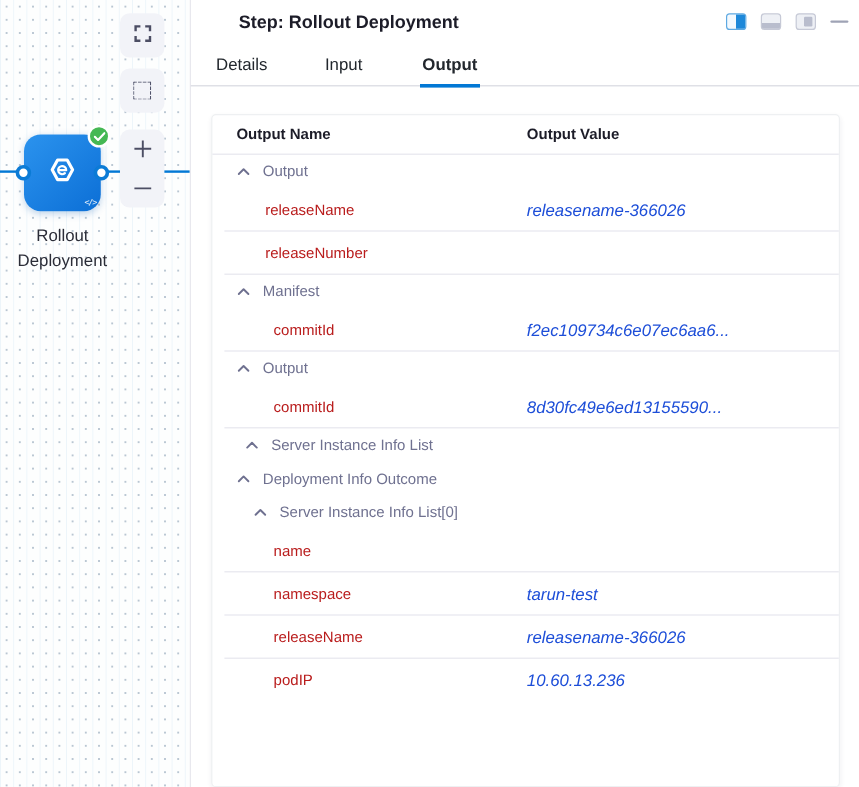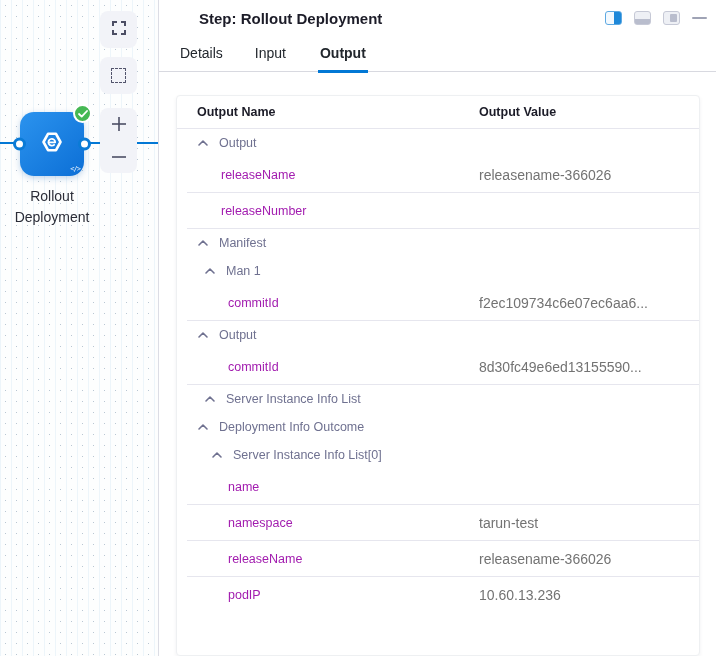--- a/index.html
+++ b/index.html
@@ -93,58 +93,58 @@
     width: 17px; height: 14px; border: 1px solid #c6c9d6; border-radius: 3px;
     background: linear-gradient(to bottom, #eef0f5 58%, #b9bdcd 58%);
   }
   .ic-right { width: 17px; height: 14px; border: 1px solid #c6c9d6; border-radius: 3px;
     background: #eef0f5; position: relative; }
   .ic-right::after { content: ''; position: absolute; right: 2px; top: 2px; bottom: 2px;
     width: 7px; background: #b9bdcd; border-radius: 1px; }
   .ic-minus { width: 15px; height: 2px; background: #9fa3b5; border-radius: 1px; }
 
   .tabs {
-    display: flex; align-items: flex-end; gap: 32px;
+    display: flex; align-items: flex-end; gap: 48px;
     padding: 0 4px 0 21px; height: 42px;
     border-bottom: 1px solid #d8d9e0;
   }
   .tab {
     font-size: 14px; color: #22272d; padding: 0 0 9px 0; cursor: pointer;
     border-bottom: 3px solid transparent; margin-bottom: -2px; background: none; border-top: none; border-left: none; border-right: none;
     font-family: "Liberation Sans", sans-serif;
   }
   .tab.active { font-weight: bold; border-bottom-color: #0278d5; padding-left: 2px; padding-right: 2px; }
 
   
   .card {
     margin: 23px 16px 0 17px; width: 524px;
     background: #ffffff; border: 1px solid #eef0f2; border-radius: 4px;
     box-shadow: 0 2px 4px rgba(40,41,61,.06);
     height: 600px;
   }
-  .thead, .row { display: grid; grid-template-columns: 262px 1fr; gap: 40px; }
+  .thead, .row { display: grid; grid-template-columns: 262px 1fr; }
   .thead { height: 33px; align-items: center; border-bottom: 1px solid #e6e6ee; }
   .th { font-size: 12.5px; font-weight: bold; color: #1c1c28; }
   .th.c1 { padding-left: 20px; }
 
   .row.section { height: 28px; align-items: center; }
   .sec-cell { display: flex; align-items: center; }
   .lvl1 .sec-cell { padding-left: 20px; }
   .lvl2 .sec-cell { padding-left: 27px; }
   .lvl3 .sec-cell { padding-left: 34px; text-align: center; }
   .chev { width: 12px; height: 10px; margin-right: 10px; flex: 0 0 12px; cursor: pointer; }
   .sec-label { font-size: 12.5px; color: #6f7190; }
 
   .row.kv { min-height: 36px; align-items: center; position: relative; }
   .row.kv.b::after { content: ''; position: absolute; left: 10px; right: 0; bottom: 0;
     height: 1px; background: #e6e6ee; }
-  .key { font-size: 12.5px; color: #a21caf; }
+  .key { font-size: 12.5px; color: #b91c1c; }
   .k1 .key { padding-left: 44px; }
   .k2 .key { padding-left: 51px; }
-  .val { font-size: 14px; color: #737373; line-height: 32px; max-width: 200px; overflow-wrap: break-word; }
+  .val { font-size: 14px; color: #1d4ed8; line-height: 32px; max-width: 200px; overflow-wrap: break-word; font-style: italic; }
 </style>
 </head>
 <body>
 
 <div class="canvas">
   <div class="connector"></div>
 
   <div class="node">
     <span class="node-logo">
       <svg width="26" height="26" viewBox="0 0 26 26" fill="none">
@@ -242,29 +242,20 @@
     <div class="row section lvl1">
       <div class="sec-cell">
         <svg class="chev" viewBox="0 0 12 10" fill="none">
             <path d="M2 7 L6 3 L10 7" stroke="#6f7190" stroke-width="1.6" stroke-linecap="round" stroke-linejoin="round"></path>
           </svg>
         <span class="sec-label">Manifest</span>
       </div>
         <div></div>
     </div>
 
-    <div class="row section lvl2">
-      <div class="sec-cell">
-        <svg class="chev" viewBox="0 0 12 10" fill="none">
-            <path d="M2 7 L6 3 L10 7" stroke="#6f7190" stroke-width="1.6" stroke-linecap="round" stroke-linejoin="round"></path>
-          </svg>
-        <span class="sec-label">Man 1</span>
-      </div>
-        <div></div>
-    </div>
 
     <div class="row kv k2 b">
       <span class="key">commitId</span>
       <span class="val">f2ec109734c6e07ec6aa6...</span>
     </div>
 
     <div class="row section lvl1">
       <div class="sec-cell">
         <svg class="chev" viewBox="0 0 12 10" fill="none">
             <path d="M2 7 L6 3 L10 7" stroke="#6f7190" stroke-width="1.6" stroke-linecap="round" stroke-linejoin="round"></path>

